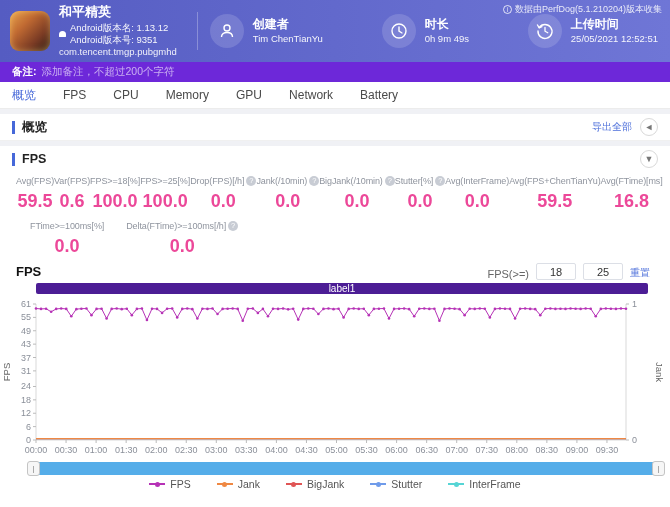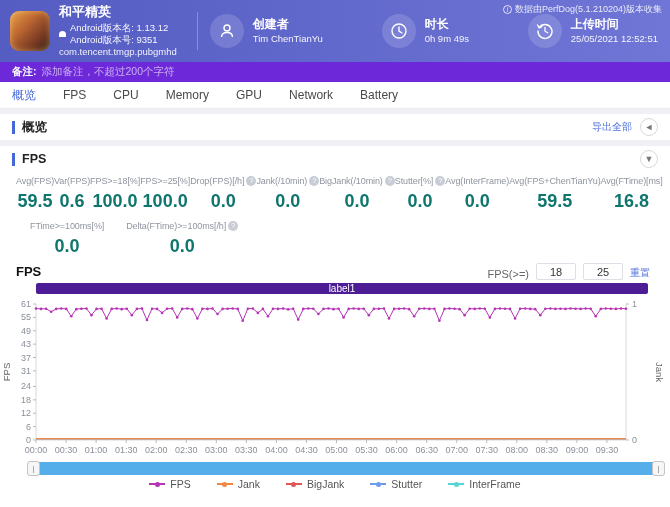--- a/index.html
+++ b/index.html
@@ -53,21 +53,21 @@
   .sec-right { margin-left:auto; display:flex; align-items:center; gap:8px; }
   .link { color:#4f71db; font-size:10px; cursor:pointer; }
   .circle-btn { width:18px;height:18px;border:1px solid #d9d9d9;border-radius:50%;
     background:#fff; color:#777; font-size:9px; line-height:16px; text-align:center; cursor:pointer; }
 
   
   .metrics { padding:4px 14px 0 16px; background:#fff; }
   .mrow1 { display:flex; justify-content:space-between; }
   .metric { text-align:center; }
   .m-label { font-size:9px; letter-spacing:-0.1px; color:#8f949e; white-space:nowrap; }
-  .m-value { font-size:18px; font-weight:bold; color:#0f766e; margin-top:5px; }
+  .m-value { font-size:18px; font-weight:bold; color:#ec4899; margin-top:5px; }
   .qmark { display:inline-block; width:10px;height:10px;border-radius:50%; background:#c8ccd4;
     color:#fff; font-size:7.5px; line-height:10px; text-align:center; margin-left:2px; vertical-align:1px; }
   .mrow2 { display:flex; gap:22px; margin-top:9px; padding-left:14px; }
 
   
   .chart-header { display:flex; align-items:center; padding:6px 20px 3px 16px; background:#fff; }
   .chart-title { font-size:13px; font-weight:bold; color:#111; }
   .chart-ctrls { margin-left:auto; display:flex; align-items:flex-end; gap:7px; font-size:11px; color:#666; }
   .fps-input { width:40px; height:17px; border:1px solid #dcdfe6; border-radius:2px;
     text-align:center; font-size:11px; color:#333; font-family:inherit; }

